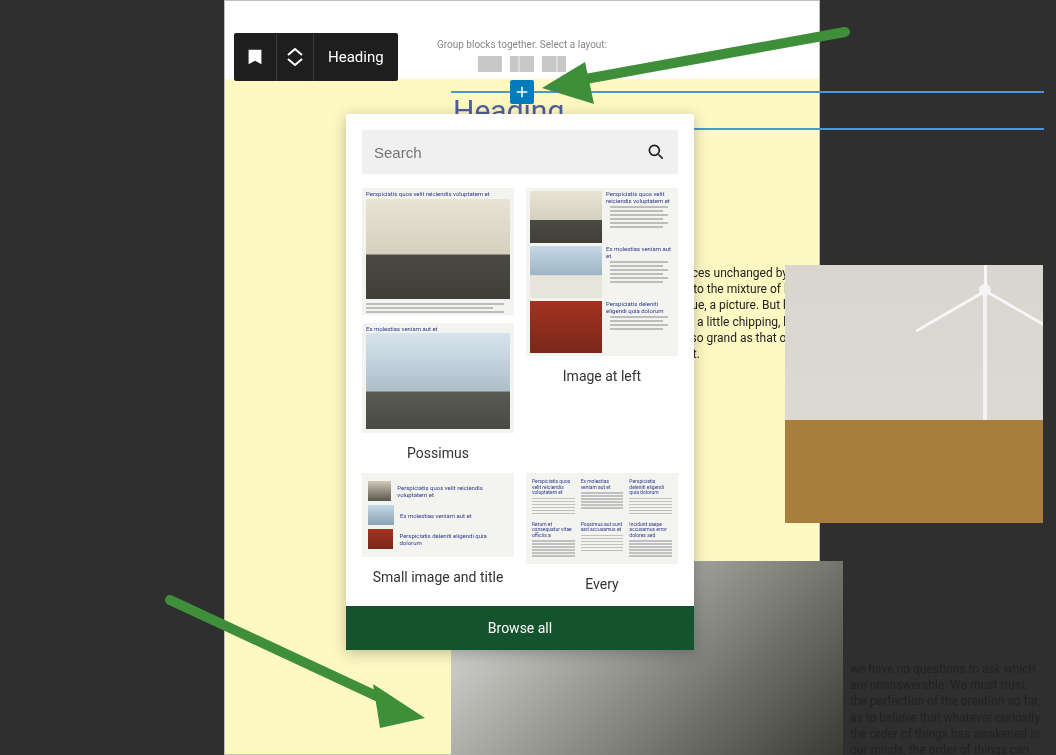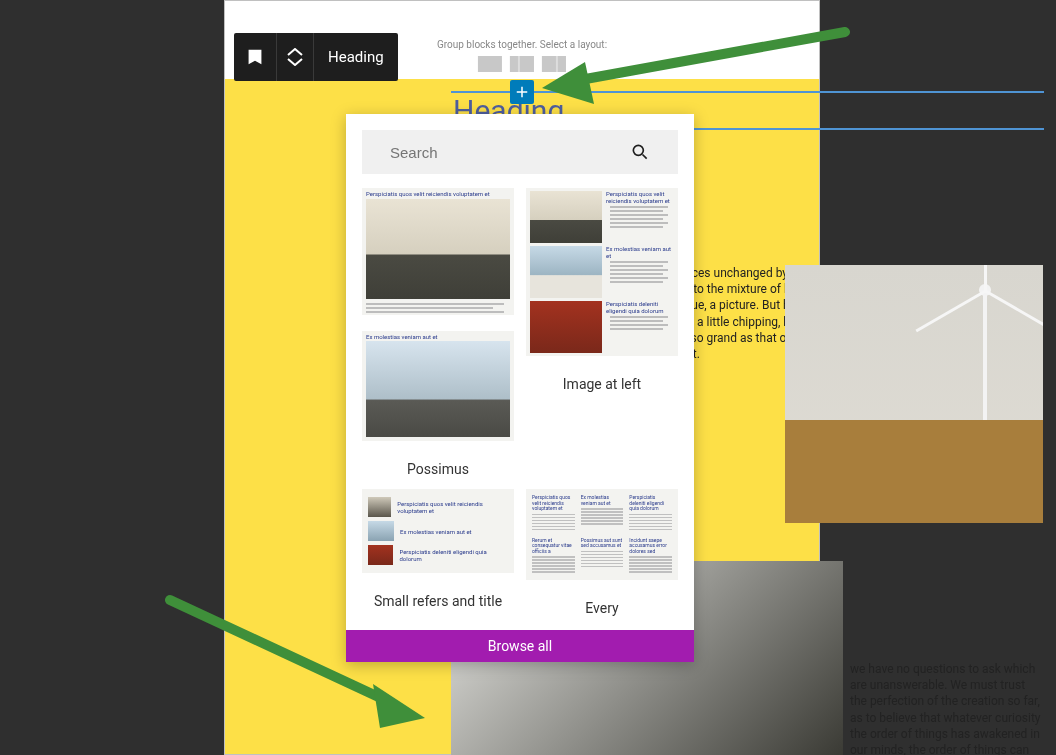--- a/index.html
+++ b/index.html
@@ -10,21 +10,21 @@
     height: 755px;
     overflow: hidden;
     position: relative;
   }
   .canvas {
     position: absolute;
     left: 224px;
     top: 0;
     width: 596px;
     height: 755px;
-    background: #fde047;
+    background: #fef9c3;
     border: 1px solid #c0c0c0;
   }
   .top-strip {
     height: 78px;
     background: #fff;
     position: relative;
   }
   .group-hint {
     position: absolute;
     top: 38px;
@@ -163,36 +163,36 @@
     width: 348px;
     background:#fff;
     box-shadow: 0 3px 14px rgba(0,0,0,0.25);
     z-index: 50;
   }
   .search-wrap {
     margin: 16px 16px 10px;
     background:#f0f0f0;
     display:flex;
     align-items:center;
-    padding: 0 28px;
+    padding: 0 12px;
     height:44px;
   }
   .search-wrap input {
     flex:1; background:transparent; border:0; outline:0;
     font-size:15px; color:#757575;
   }
   .search-wrap svg { width:20px; height:20px; }
 
   .patterns {
     display:grid;
     grid-template-columns: 1fr 1fr;
     gap: 12px 12px;
     padding: 4px 16px 14px;
   }
-  .pattern { display:flex; flex-direction:column; gap:16px; }
+  .pattern { display:flex; flex-direction:column; gap:8px; }
   .pattern-label { text-align:center; font-size:14px; color:#333; margin-top:4px; }
   .preview { background:#f3f3f0; width:100%; }
 
   
   .pv { position:relative; width:100%; }
   .pv-title { color:#2a3b8c; font-size:6px; margin:3px 4px 1px; line-height:1.1; }
   .pv-img { background:linear-gradient(180deg,#e9e3d4 0%, #d6d0bf 55%, #4a4a42 56%, #3f3f38 100%); margin:0 4px 4px; }
   .pv-lines { margin:2px 4px; }
   .pv-lines div { height:2px; background:#bdbdbd; margin-bottom:2px; }
   .pv-lines div:nth-child(odd){ width:96%;} .pv-lines div:nth-child(even){width:88%;}
@@ -204,25 +204,25 @@
   .ial .pv-img2{background:linear-gradient(#c6d9e6,#9db5c3 55%,#e7e4dc 57%);}
   .ial .pv-img3{background:linear-gradient(#a3321f,#7a281a);}
   .smimg .srow{display:flex;gap:6px;align-items:center;margin:4px 6px;}
   .smimg .thumb{width:26px;height:20px;background:linear-gradient(#cfc9ba,#5a564c);}
   .smimg .stitle{color:#2a3b8c;font-size:6px;}
   .gridpv{display:grid;grid-template-columns:repeat(3,1fr);gap:6px;padding:6px;}
   .gridpv .gc .gt{color:#2a3b8c;font-size:5px;line-height:1.1;margin-bottom:2px;}
   .gridpv .gc .gl div{height:1.5px;background:#c0c0c0;margin-bottom:1.5px;}
 
   .browse-all {
-    background:#a21caf;
+    background:#14532d;
     color:#fff;
     text-align:right;
     font-size:14px;
-    height:32px;
+    height:44px;
     display:flex; align-items:center; justify-content:center;
   }
 
   
   .arrow-shape { fill:#3f8f3a; }
 </style>
 </head>
 <body>
 
 <div class="canvas">
@@ -377,21 +377,21 @@
           </div>
         <div class="srow">
             <div class="thumb" style="background:linear-gradient(#c6d9e6,#8aa3b2);"></div>
             <div class="stitle">Ex molestias veniam aut et</div>
           </div>
         <div class="srow">
             <div class="thumb" style="background:linear-gradient(#a3321f,#7a281a);"></div>
             <div class="stitle">Perspiciatis deleniti eligendi quia dolorum</div>
           </div>
       </div>
-      <div class="pattern-label">Small refers and title</div>
+      <div class="pattern-label">Small image and title</div>
     </div>
 
     <div class="pattern">
       <div class="preview pv">
         <div class="gridpv">
           <div class="gc">
               <div class="gt">Perspiciatis quos velit reiciendis voluptatem et</div>
               <div class="gl">
                 <div></div>
                 <div></div>

